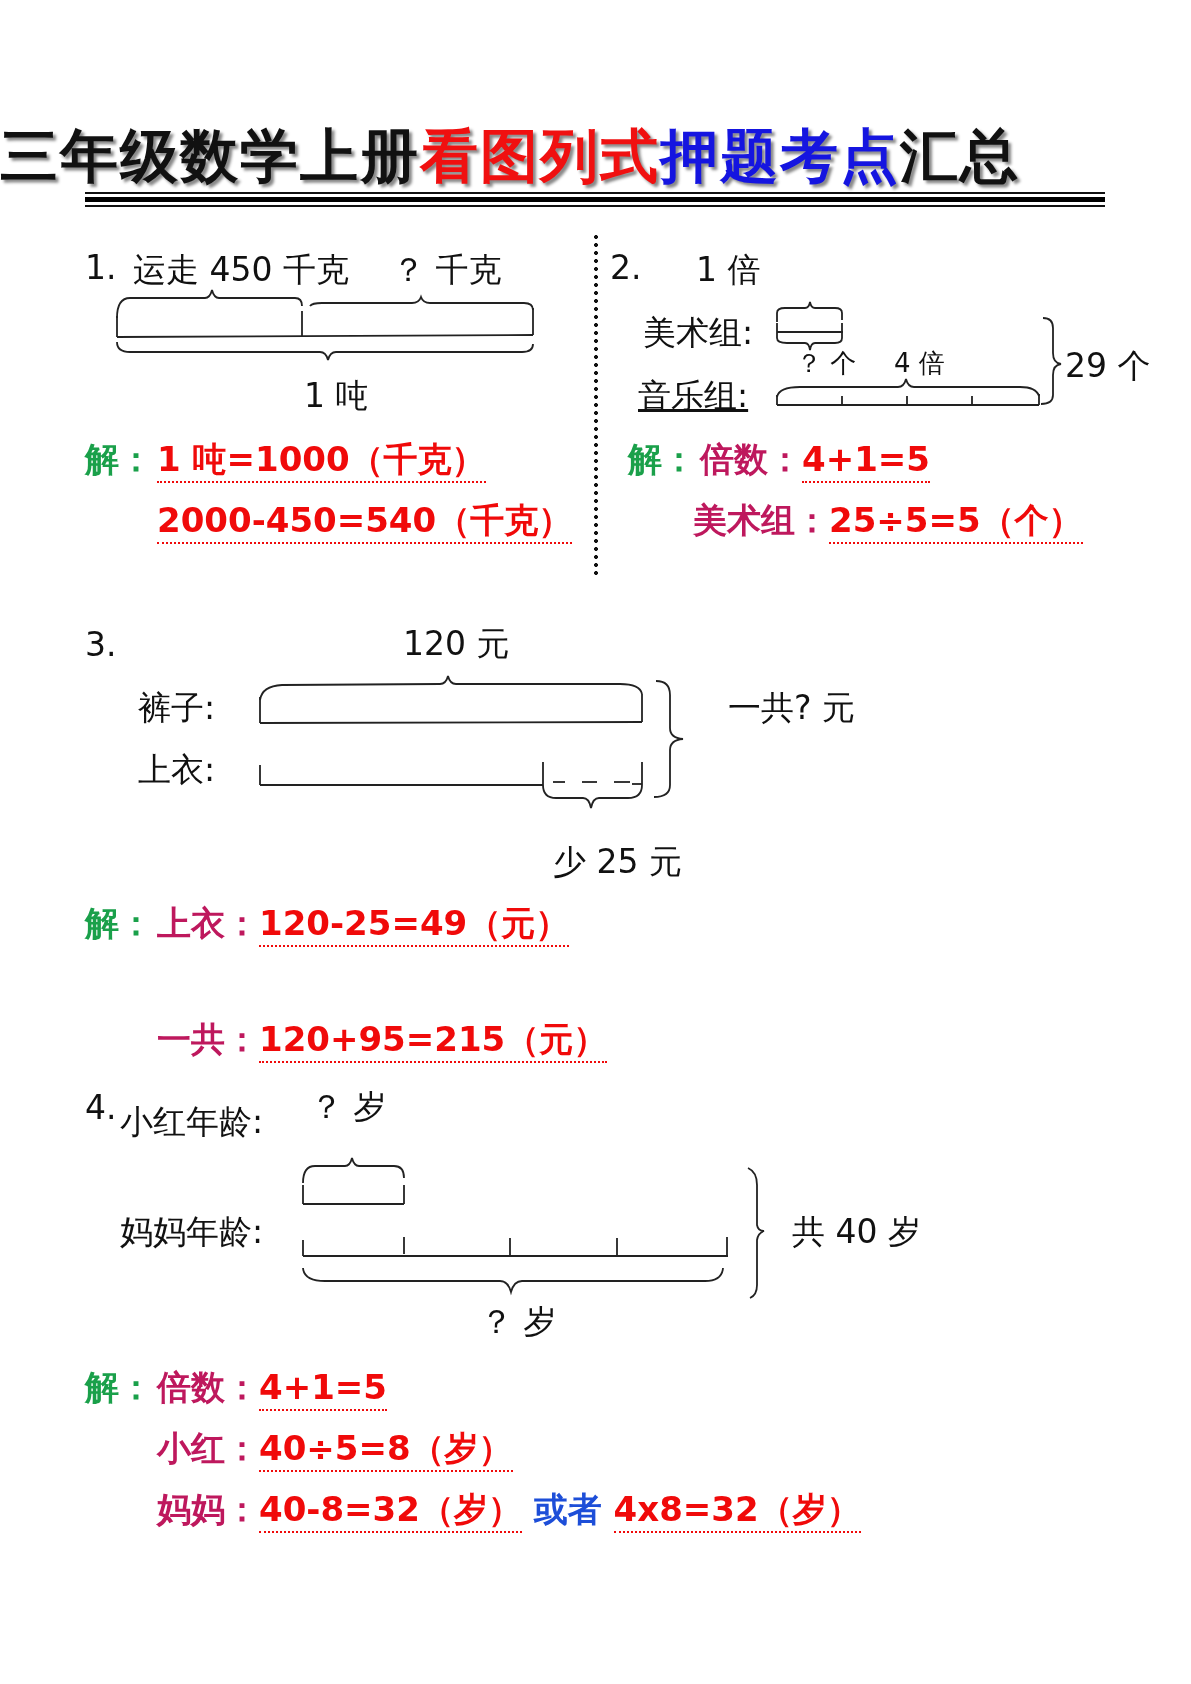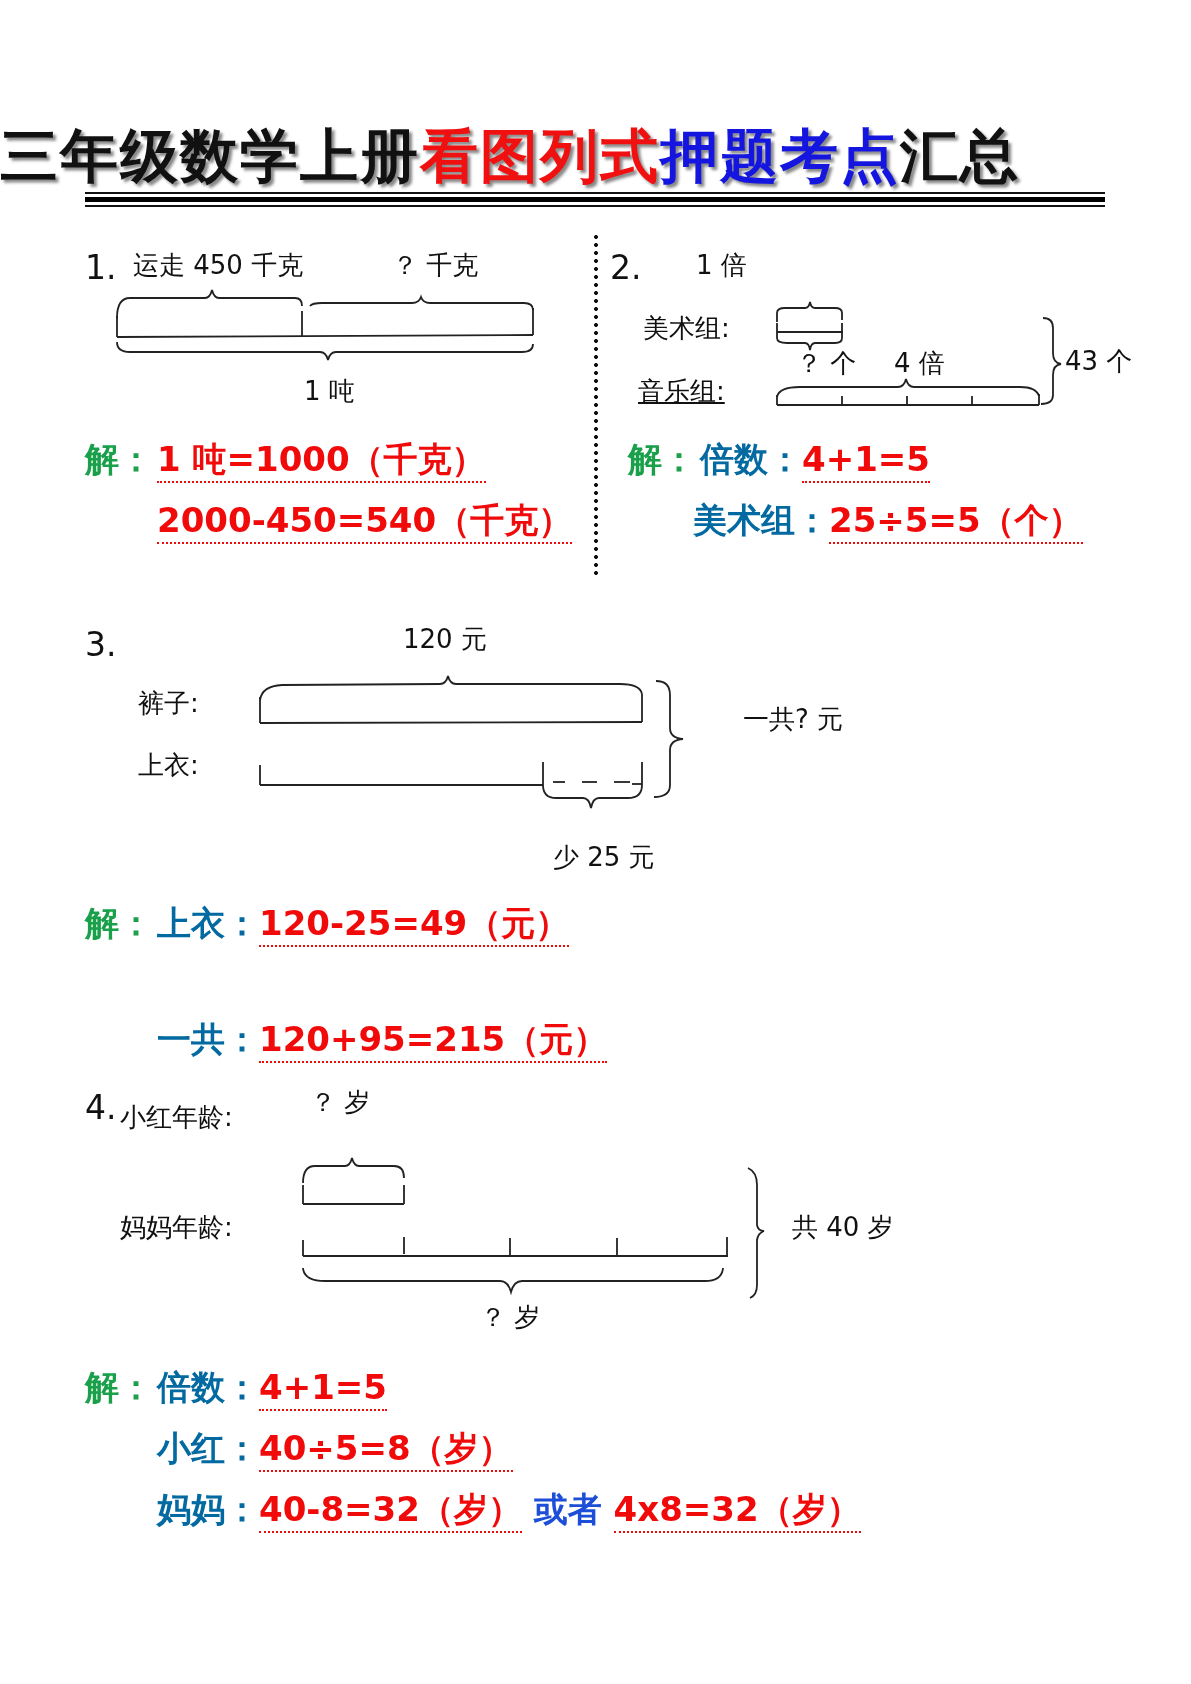--- a/index.html
+++ b/index.html
@@ -10,25 +10,25 @@
            font-weight: bold; letter-spacing: 2px; text-shadow: 3px 3px 3px #888; }
   .t-black { color: #111; } .t-red { color: #f01010; } .t-blue { color: #1515e0; }
   .rule { left: 85px; width: 1020px; }
   .rule1 { top: 192px; height: 2px; background: #111; }
   .rule2 { top: 197px; height: 5px; background: #000; }
   .rule3 { top: 205px; height: 2px; background: #111; }
   .divider { left: 594px; top: 233px; height: 346px; width: 4px;
              background-image: radial-gradient(circle, #111 1.8px, transparent 2.2px);
              background-size: 4px 8px; background-repeat: repeat-y; }
   .q { font-size: 33px; color: #111; }
-  .lbl { font-size: 26px; color: #111; }
+  .lbl { font-size: 33px; color: #111; }
   .sm { font-size: 26px; color: #111; }
   .sol { font-size: 34px; font-weight: bold; }
   .green { color: #1aa04a; }
-  .cyan { color: #0369a1; }
+  .cyan { color: #be185d; }
   .red { color: #1d4ed8; }
   .ans { color: #f00a0a; border-bottom: 2px dotted #f00a0a; padding-bottom: 2px; }
   svg { position: absolute; left: 0; top: 0; }
 </style>
 </head>
 <body>
 
 <div class="abs title">
   <span class="t-black">三年级数学上册</span><span class="t-red">看图列式</span><span class="t-blue">押题考点</span><span class="t-black">汇总</span>
 </div>
@@ -124,34 +124,34 @@
 <div class="abs sol" style="left:157px; top:498px;">
   <span class="ans">2000-450=540（千克）</span>
 </div>
 
 <div class="abs q" style="left:610px; top:248px;">2.</div>
 <div class="abs lbl" style="left:696px; top:248px;">1 倍</div>
 <div class="abs lbl" style="left:643px; top:311px;">美术组:</div>
 <div class="abs sm" style="left:796px; top:346px;">？ 个</div>
 <div class="abs sm" style="left:894px; top:346px;">4 倍</div>
 <div class="abs lbl" style="left:638px; top:374px;text-decoration:underline;">音乐组:</div>
-<div class="abs lbl" style="left:1065px; top:344px;">43 个</div>
+<div class="abs lbl" style="left:1065px; top:344px;">29 个</div>
 <div class="abs sol green" style="left:628px; top:437px;">解：</div>
 <div class="abs sol" style="left:700px; top:437px;">
   <span class="cyan">倍数：</span><span class="ans">4+1=5</span>
 </div>
 <div class="abs sol" style="left:693px; top:498px;">
   <span class="cyan">美术组：</span><span class="ans">25÷5=5（个）</span>
 </div>
 
 <div class="abs q" style="left:85px; top:625px;">3.</div>
 <div class="abs lbl" style="left:403px; top:622px;">120 元</div>
 <div class="abs lbl" style="left:138px; top:686px;">裤子:</div>
 <div class="abs lbl" style="left:138px; top:748px;">上衣:</div>
-<div class="abs lbl" style="left:728px; top:702px;margin-left:15px;">一共? 元</div>
+<div class="abs lbl" style="left:728px; top:686px;">一共? 元</div>
 <div class="abs lbl" style="left:553px; top:840px;">少 25 元</div>
 <div class="abs sol green" style="left:85px; top:901px;">解：</div>
 <div class="abs sol" style="left:157px; top:901px;">
   <span class="cyan">上衣：</span><span class="ans">120-25=49（元）</span>
 </div>
 <div class="abs sol" style="left:157px; top:1017px;">
   <span class="cyan">一共：</span><span class="ans">120+95=215（元）</span>
 </div>
 
 <div class="abs q" style="left:85px; top:1088px;">4.</div>

